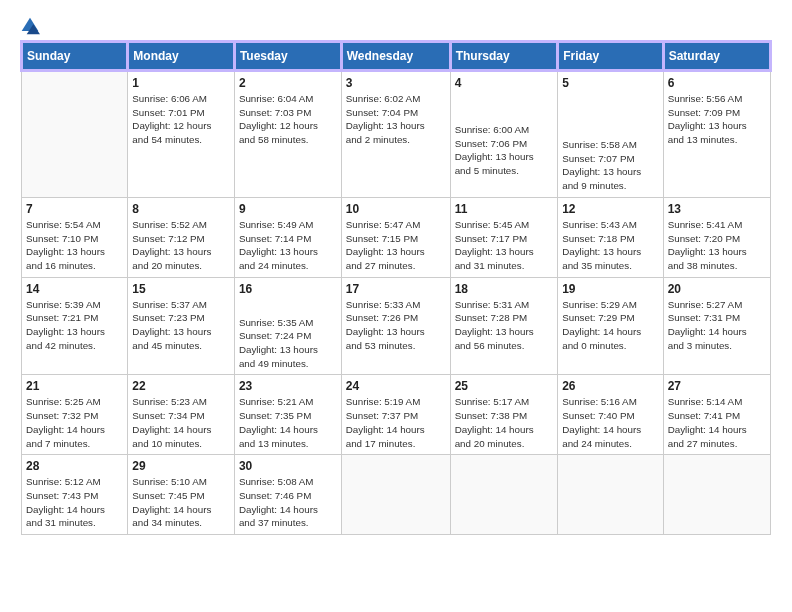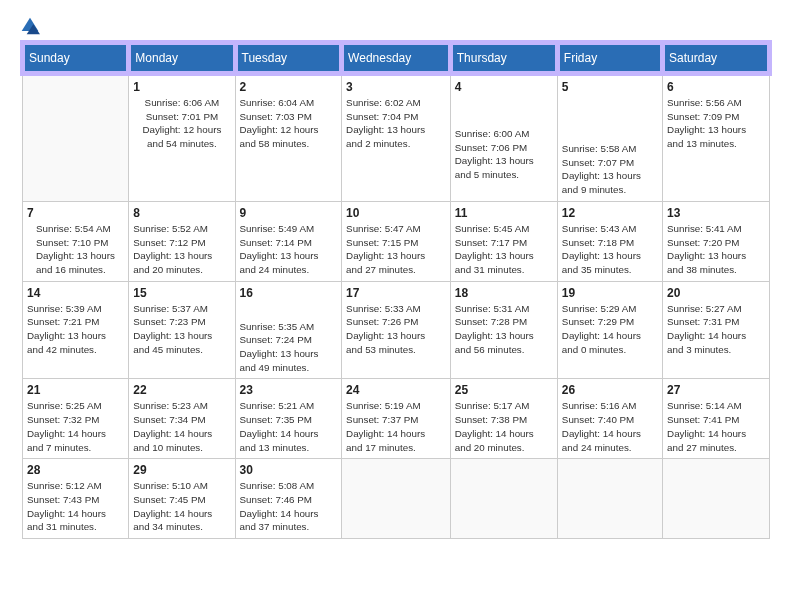--- a/index.html
+++ b/index.html
@@ -56,22 +56,22 @@
       width: 100%;
       border-collapse: collapse;
       font-size: 10.5px;
     }
     thead tr th {
       background-color: #2a6db5;
       color: #fff;
       padding: 6px 4px;
       text-align: left;
       font-size: 12px;
-      font-weight: normal;
-      border: 5px solid #c4b5fd;
+      font-weight: bold;
+      border: 3px solid #c4b5fd;
     }
     tbody tr td {
       border: 1px solid #ccc;
       padding: 4px 4px;
       vertical-align: top;
       width: 113px;
       min-height: 80px;
       background: #fff;
     }
     tbody tr:nth-child(odd) td {
@@ -124,21 +124,21 @@
           <th>Thursday</th>
           <th>Friday</th>
           <th>Saturday</th>
         </tr>
     </thead>
     <tbody id="calendar-body">
     <tr>
           <td class="empty-cell"></td>
           <td>
             <span class="day-number">1</span>
-            <div class="day-info" style="white-space: pre-line; text-align: center;">Sunrise: 6:06 AM
+            <div class="day-info" style="white-space: pre-line;">Sunrise: 6:06 AM
 Sunset: 7:01 PM
 Daylight: 12 hours
 and 54 minutes.</div>
           </td>
           <td>
             <span class="day-number">2</span>
             <div class="day-info" style="white-space: pre-line;">Sunrise: 6:04 AM
 Sunset: 7:03 PM
 Daylight: 12 hours
 and 58 minutes.</div>
@@ -168,21 +168,21 @@
             <span class="day-number">6</span>
             <div class="day-info" style="white-space: pre-line;">Sunrise: 5:56 AM
 Sunset: 7:09 PM
 Daylight: 13 hours
 and 13 minutes.</div>
           </td>
         </tr>
         <tr>
           <td>
             <span class="day-number">7</span>
-            <div class="day-info" style="white-space: pre-line; margin-left: 9px;">Sunrise: 5:54 AM
+            <div class="day-info" style="white-space: pre-line;">Sunrise: 5:54 AM
 Sunset: 7:10 PM
 Daylight: 13 hours
 and 16 minutes.</div>
           </td>
           <td>
             <span class="day-number">8</span>
             <div class="day-info" style="white-space: pre-line;">Sunrise: 5:52 AM
 Sunset: 7:12 PM
 Daylight: 13 hours
 and 20 minutes.</div>

